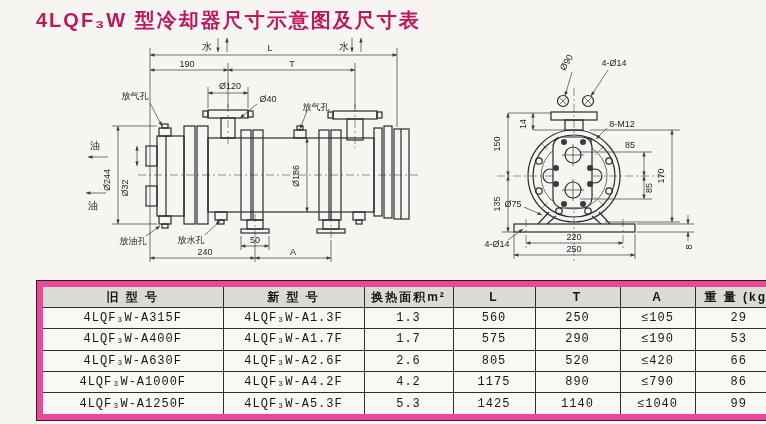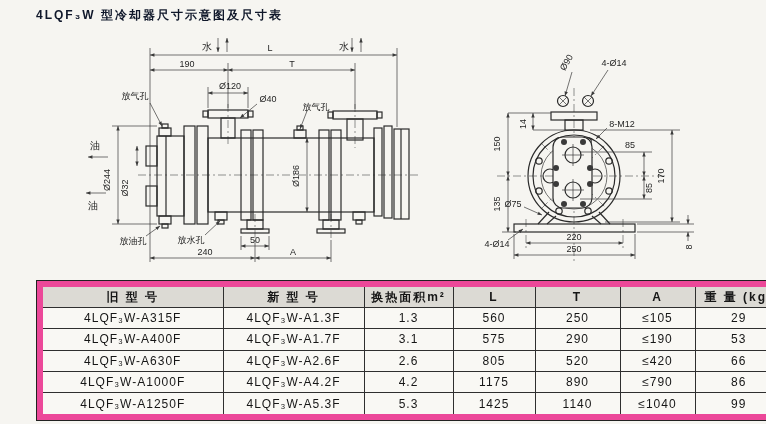--- a/index.html
+++ b/index.html
@@ -4,21 +4,21 @@
 <style>
   html,body{margin:0;padding:0;}
   body{
     width:766px;height:424px;position:relative;overflow:hidden;
     background:#f6f5f1;
     font-family:"Liberation Sans","DejaVu Sans",sans-serif;
     color:#1f1f1f;
   }
   .title{
     position:absolute;left:36px;top:7px;
-    font-size:12px;font-weight:bold;letter-spacing:2px;color:#0f172a;
+    font-size:20px;font-weight:bold;letter-spacing:2px;color:#be185d;
   }
   svg{position:absolute;left:0;top:0;}
   svg text{font-family:"Liberation Sans","DejaVu Sans",sans-serif;fill:#1f1f1f;}
   .ol{fill:none;stroke:#2b2b2b;stroke-width:1.2;}
   .olf{fill:#f6f5f1;stroke:#2b2b2b;stroke-width:1.2;}
   .dl,.xl{fill:none;stroke:#3a3a3a;stroke-width:0.7;}
   .ll{fill:none;stroke:#3a3a3a;stroke-width:0.7;}
   .cl{fill:none;stroke:#4a4a4a;stroke-width:0.6;stroke-dasharray:8 3 2 3;}
   .t9{font-size:9px;text-anchor:middle;}
   .t10{font-size:10px;text-anchor:middle;}
@@ -29,21 +29,21 @@
     border-collapse:collapse;table-layout:fixed;
     font-size:12px;background:#f9f8f4;
   }
   .specs th,.specs td{
     border:1px solid #2f2f2f;text-align:center;vertical-align:middle;
     padding:0;white-space:nowrap;overflow:hidden;color:#161616;
   }
   .specs th{
     background:#dcdad4;font-weight:bold;height:20px;font-size:12px;letter-spacing:2px;
   }
-  .specs td{height:16px;letter-spacing:1px;}
+  .specs td{height:16px;letter-spacing:1px;font-family:Liberation Mono, monospace;}
   .specs{border:6px solid #ec4899;outline:1px solid #222;margin-left:27px;}
 </style>
 </head>
 <body>
 
 <div class="title">4LQF₃W 型冷却器尺寸示意图及尺寸表</div>
 
 <svg width="766" height="278" viewBox="0 0 766 278">
   <defs>
     <marker id="ar" viewBox="0 0 10 10" refX="9" refY="5" markerWidth="9" markerHeight="7" orient="auto-start-reverse">
@@ -344,21 +344,21 @@
         <td>4LQF₃W-A1.3F</td>
         <td>1.3</td>
         <td>560</td>
         <td>250</td>
         <td>≤105</td>
         <td>29</td>
       </tr>
       <tr>
         <td>4LQF₃W-A400F</td>
         <td>4LQF₃W-A1.7F</td>
-        <td>3.1</td>
+        <td>1.7</td>
         <td>575</td>
         <td>290</td>
         <td>≤190</td>
         <td>53</td>
       </tr>
       <tr>
         <td>4LQF₃W-A630F</td>
         <td>4LQF₃W-A2.6F</td>
         <td>2.6</td>
         <td>805</td>

